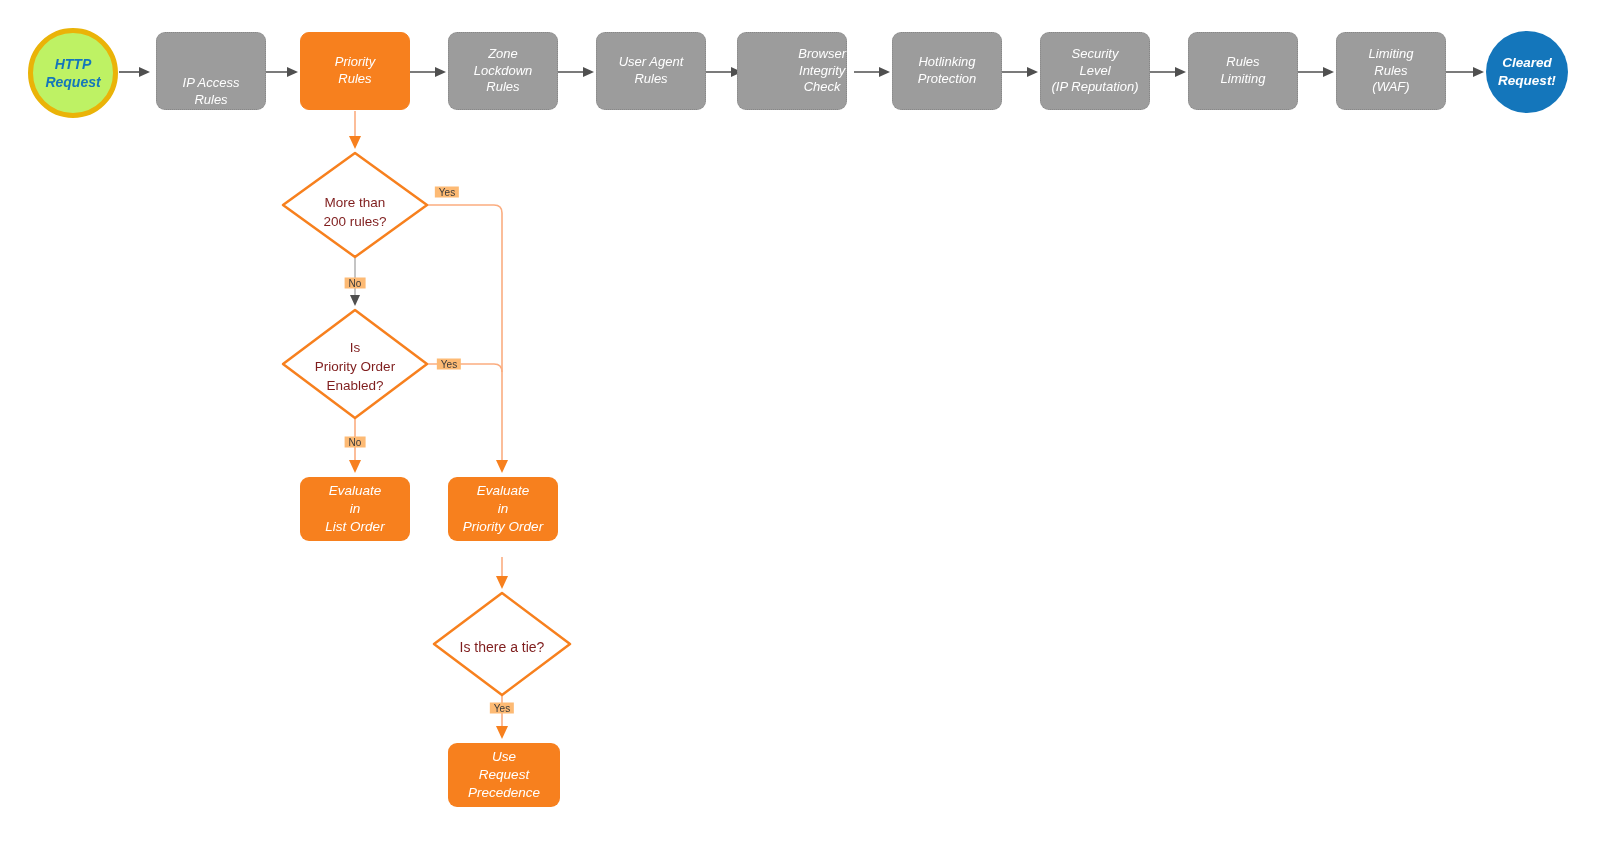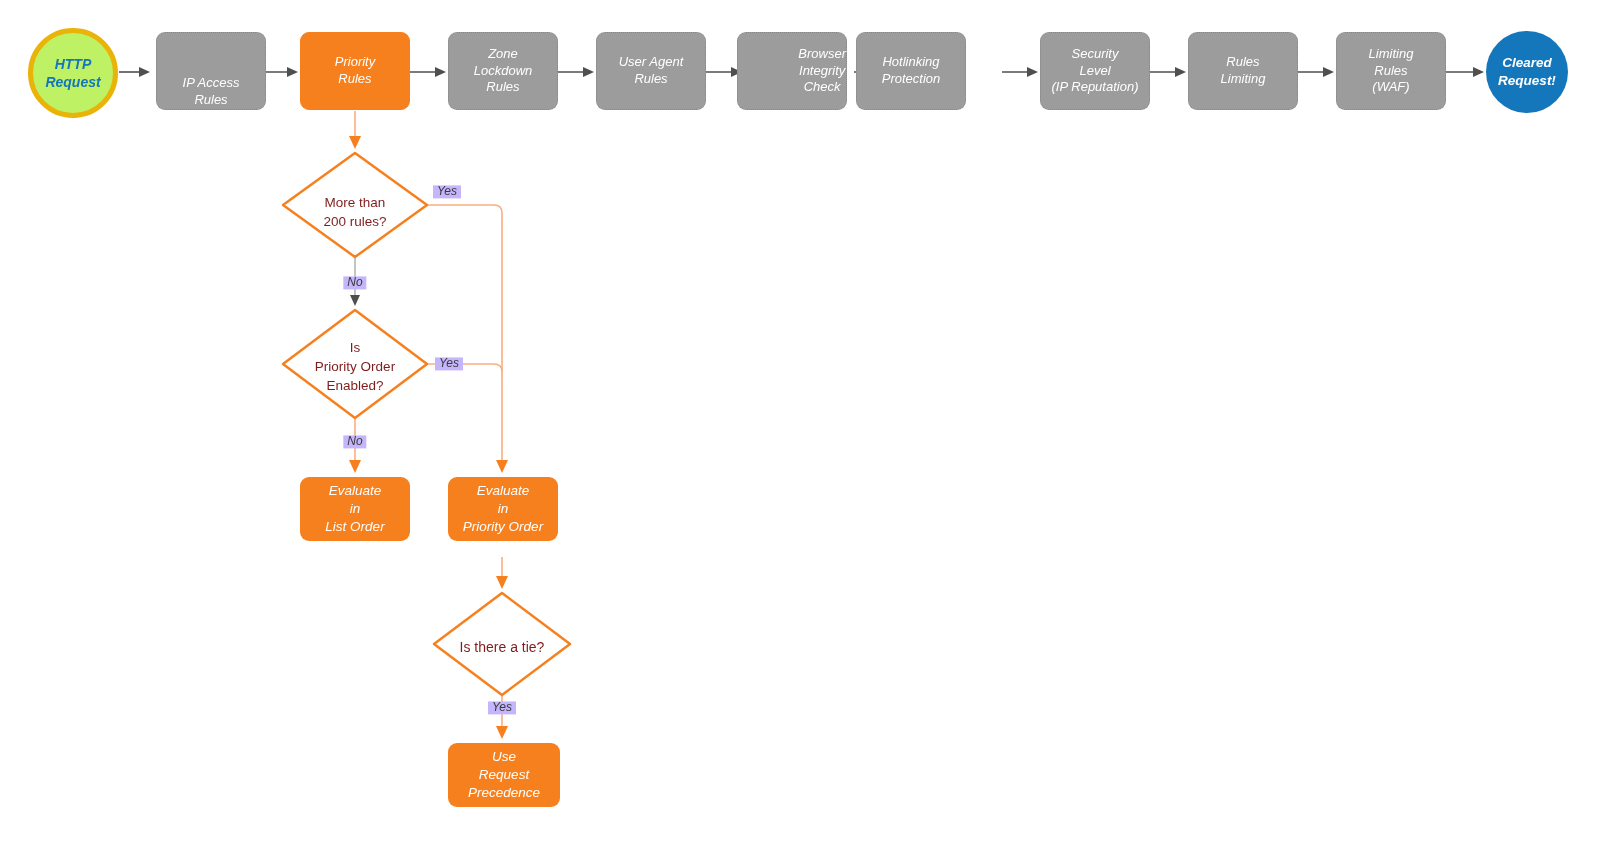--- a/index.html
+++ b/index.html
@@ -46,21 +46,21 @@
   .rect-node.orange {
     background: #f7801e;
     border: 1.5px solid #f7801e;
   }
   .row { top: 32px; }
   .x0 { left: 156px; align-items: flex-end; }
   .x1 { left: 300px; }
   .x2 { left: 448px; }
   .x3 { left: 596px; }
   .x4 { left: 737px; justify-content: flex-end; }
-  .x5 { left: 856px; }
+  .x5 { left: 892px; }
   .x6 { left: 1040px; font-style: italic; }
   .x7 { left: 1188px; }
   .x8 { left: 1336px; }
 
   
   .circle-node {
     position: absolute;
     border-radius: 50%;
     display: flex;
     align-items: center;
@@ -121,24 +121,23 @@
     pointer-events: none;
   }
   .dl-1 { left: 293px; top: 178px; width: 124px; height: 54px; }
   .dl-2 { left: 283px; top: 332px; width: 144px; height: 64px; }
   .dl-3 { left: 430px; top: 630px; width: 144px; height: 28px; font-size: 14px; }
 
   
   .edge-label {
     position: absolute;
     transform: translate(-50%, -50%);
-    font-style: italic;
-    font-size: 12px;
+    font-size: 10px;
     color: #3a3a3a;
-    background: #c4b5fd;
+    background: #fdba74;
     padding: 0 4px;
     line-height: 1.1;
   }
 </style>
 </head>
 <body>
 
 <div class="canvas">
 
   <svg class="edges" viewBox="0 0 1600 858" xmlns="http://www.w3.org/2000/svg">

